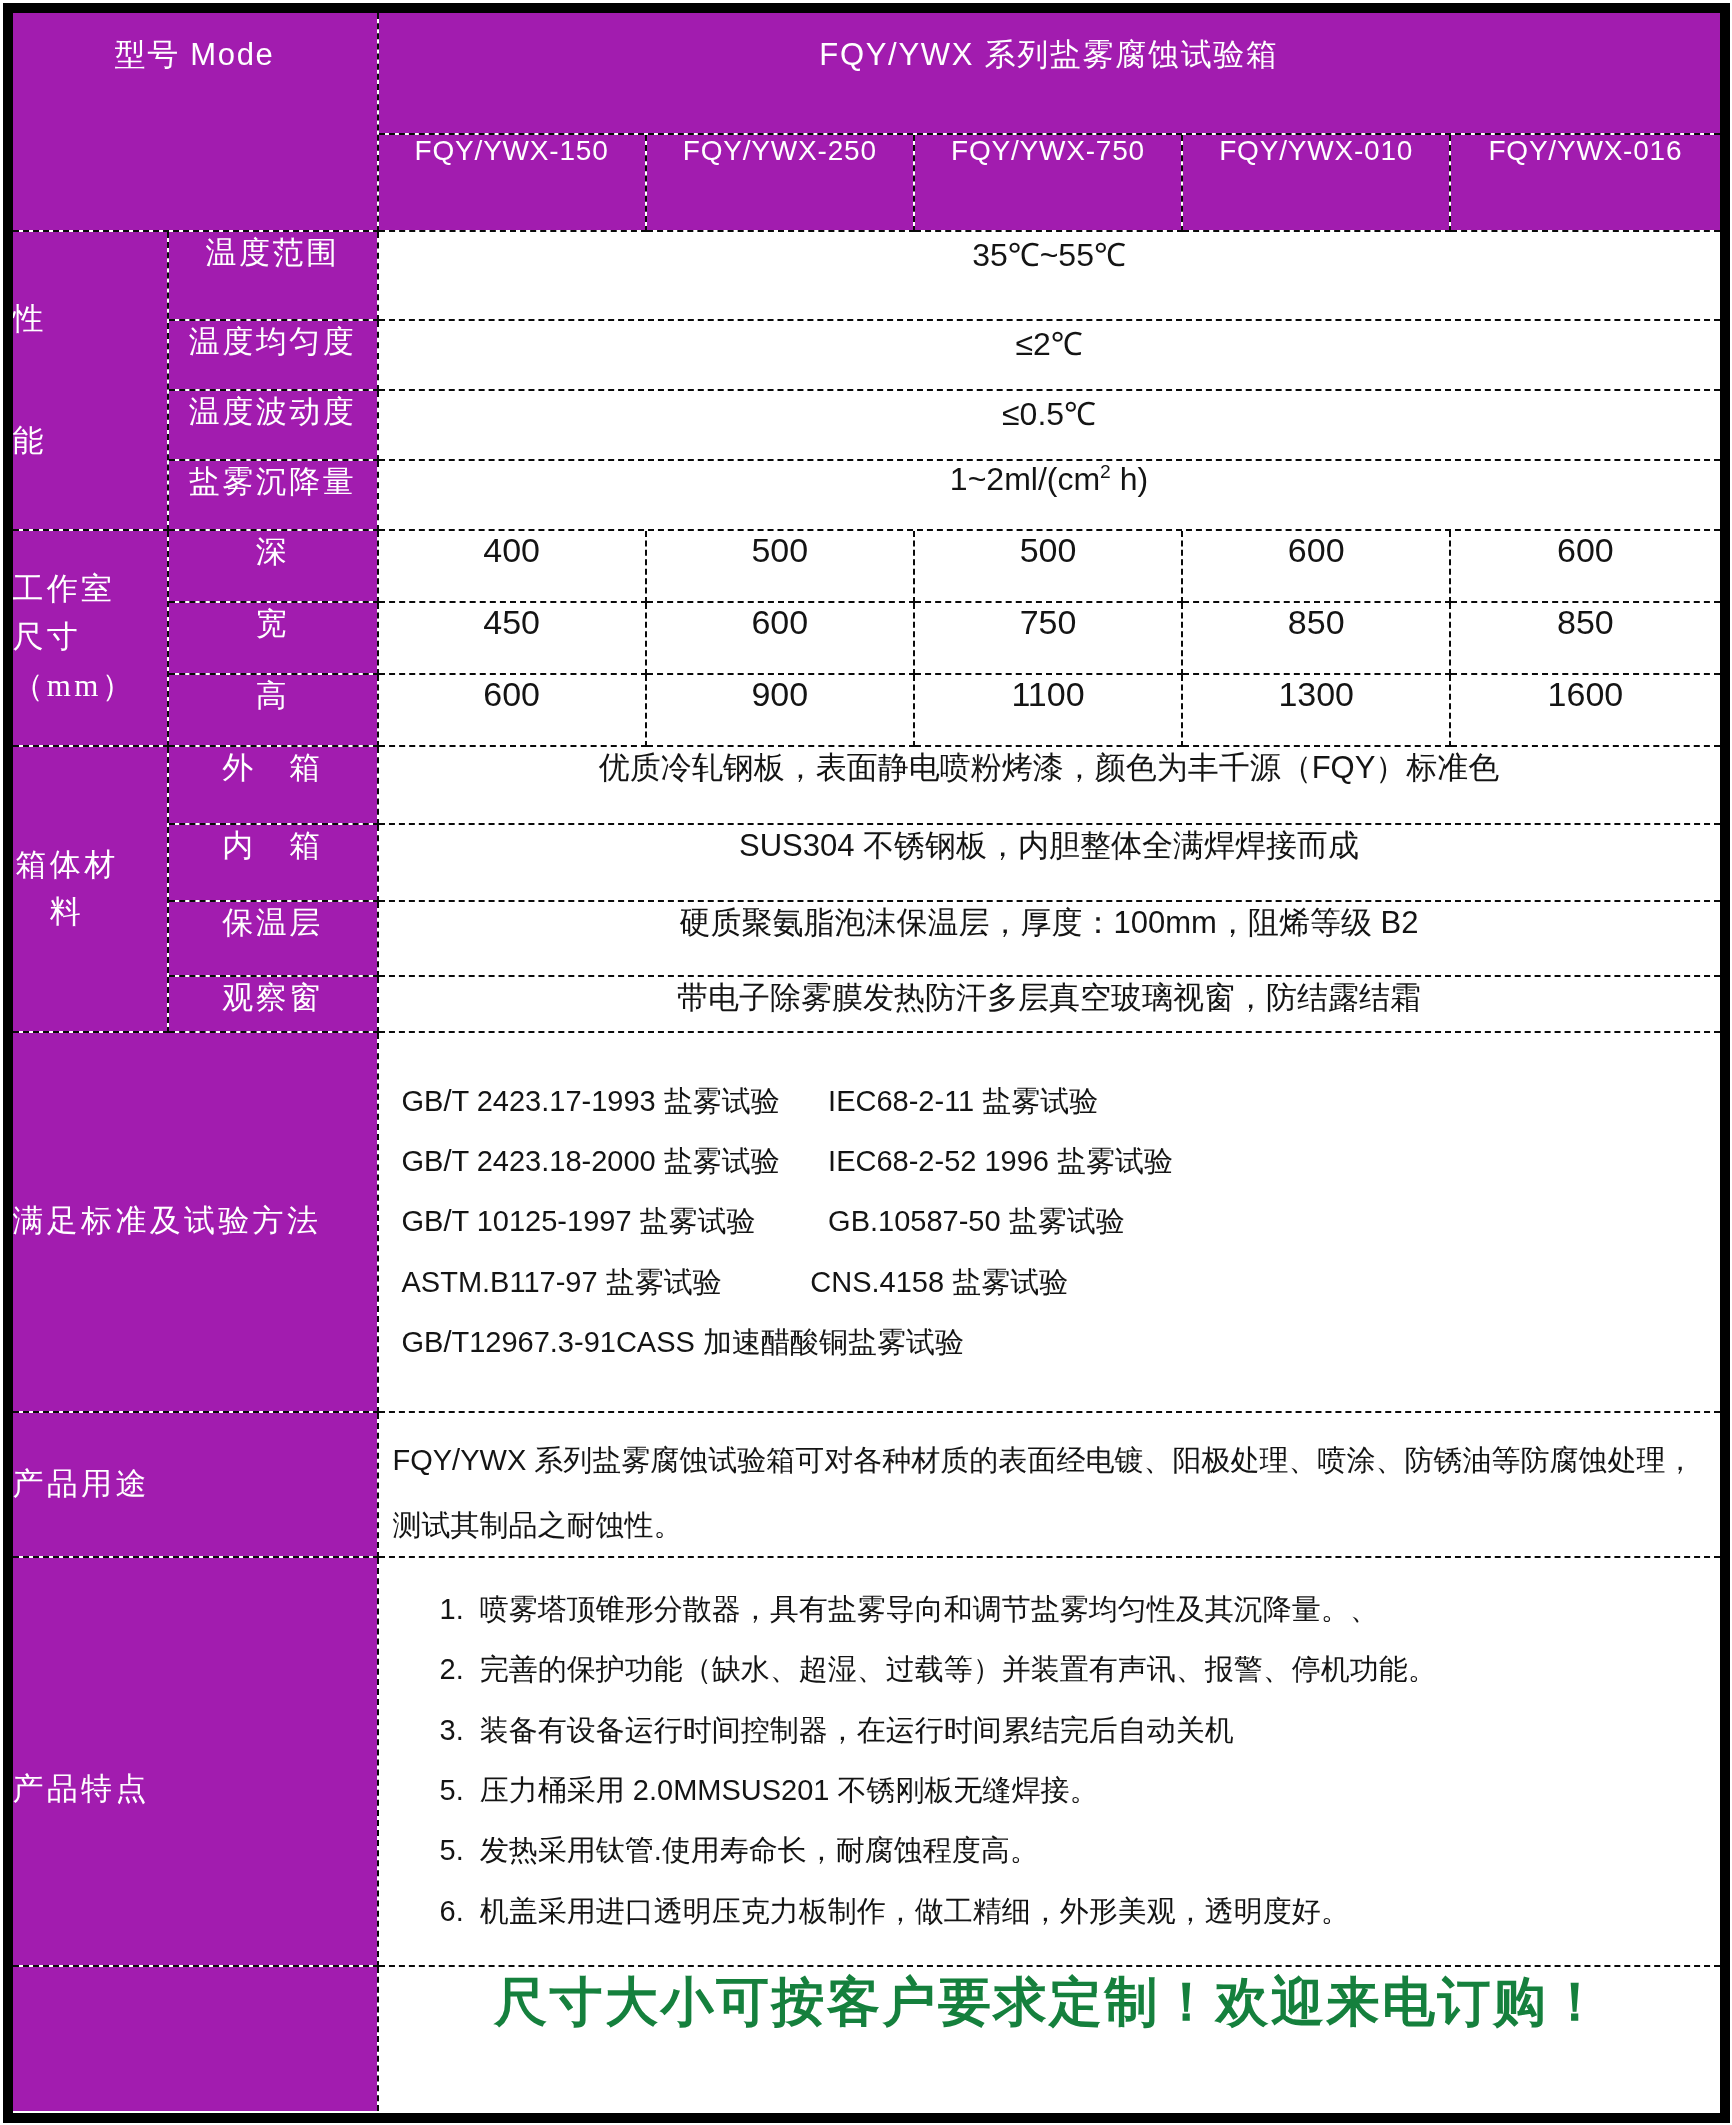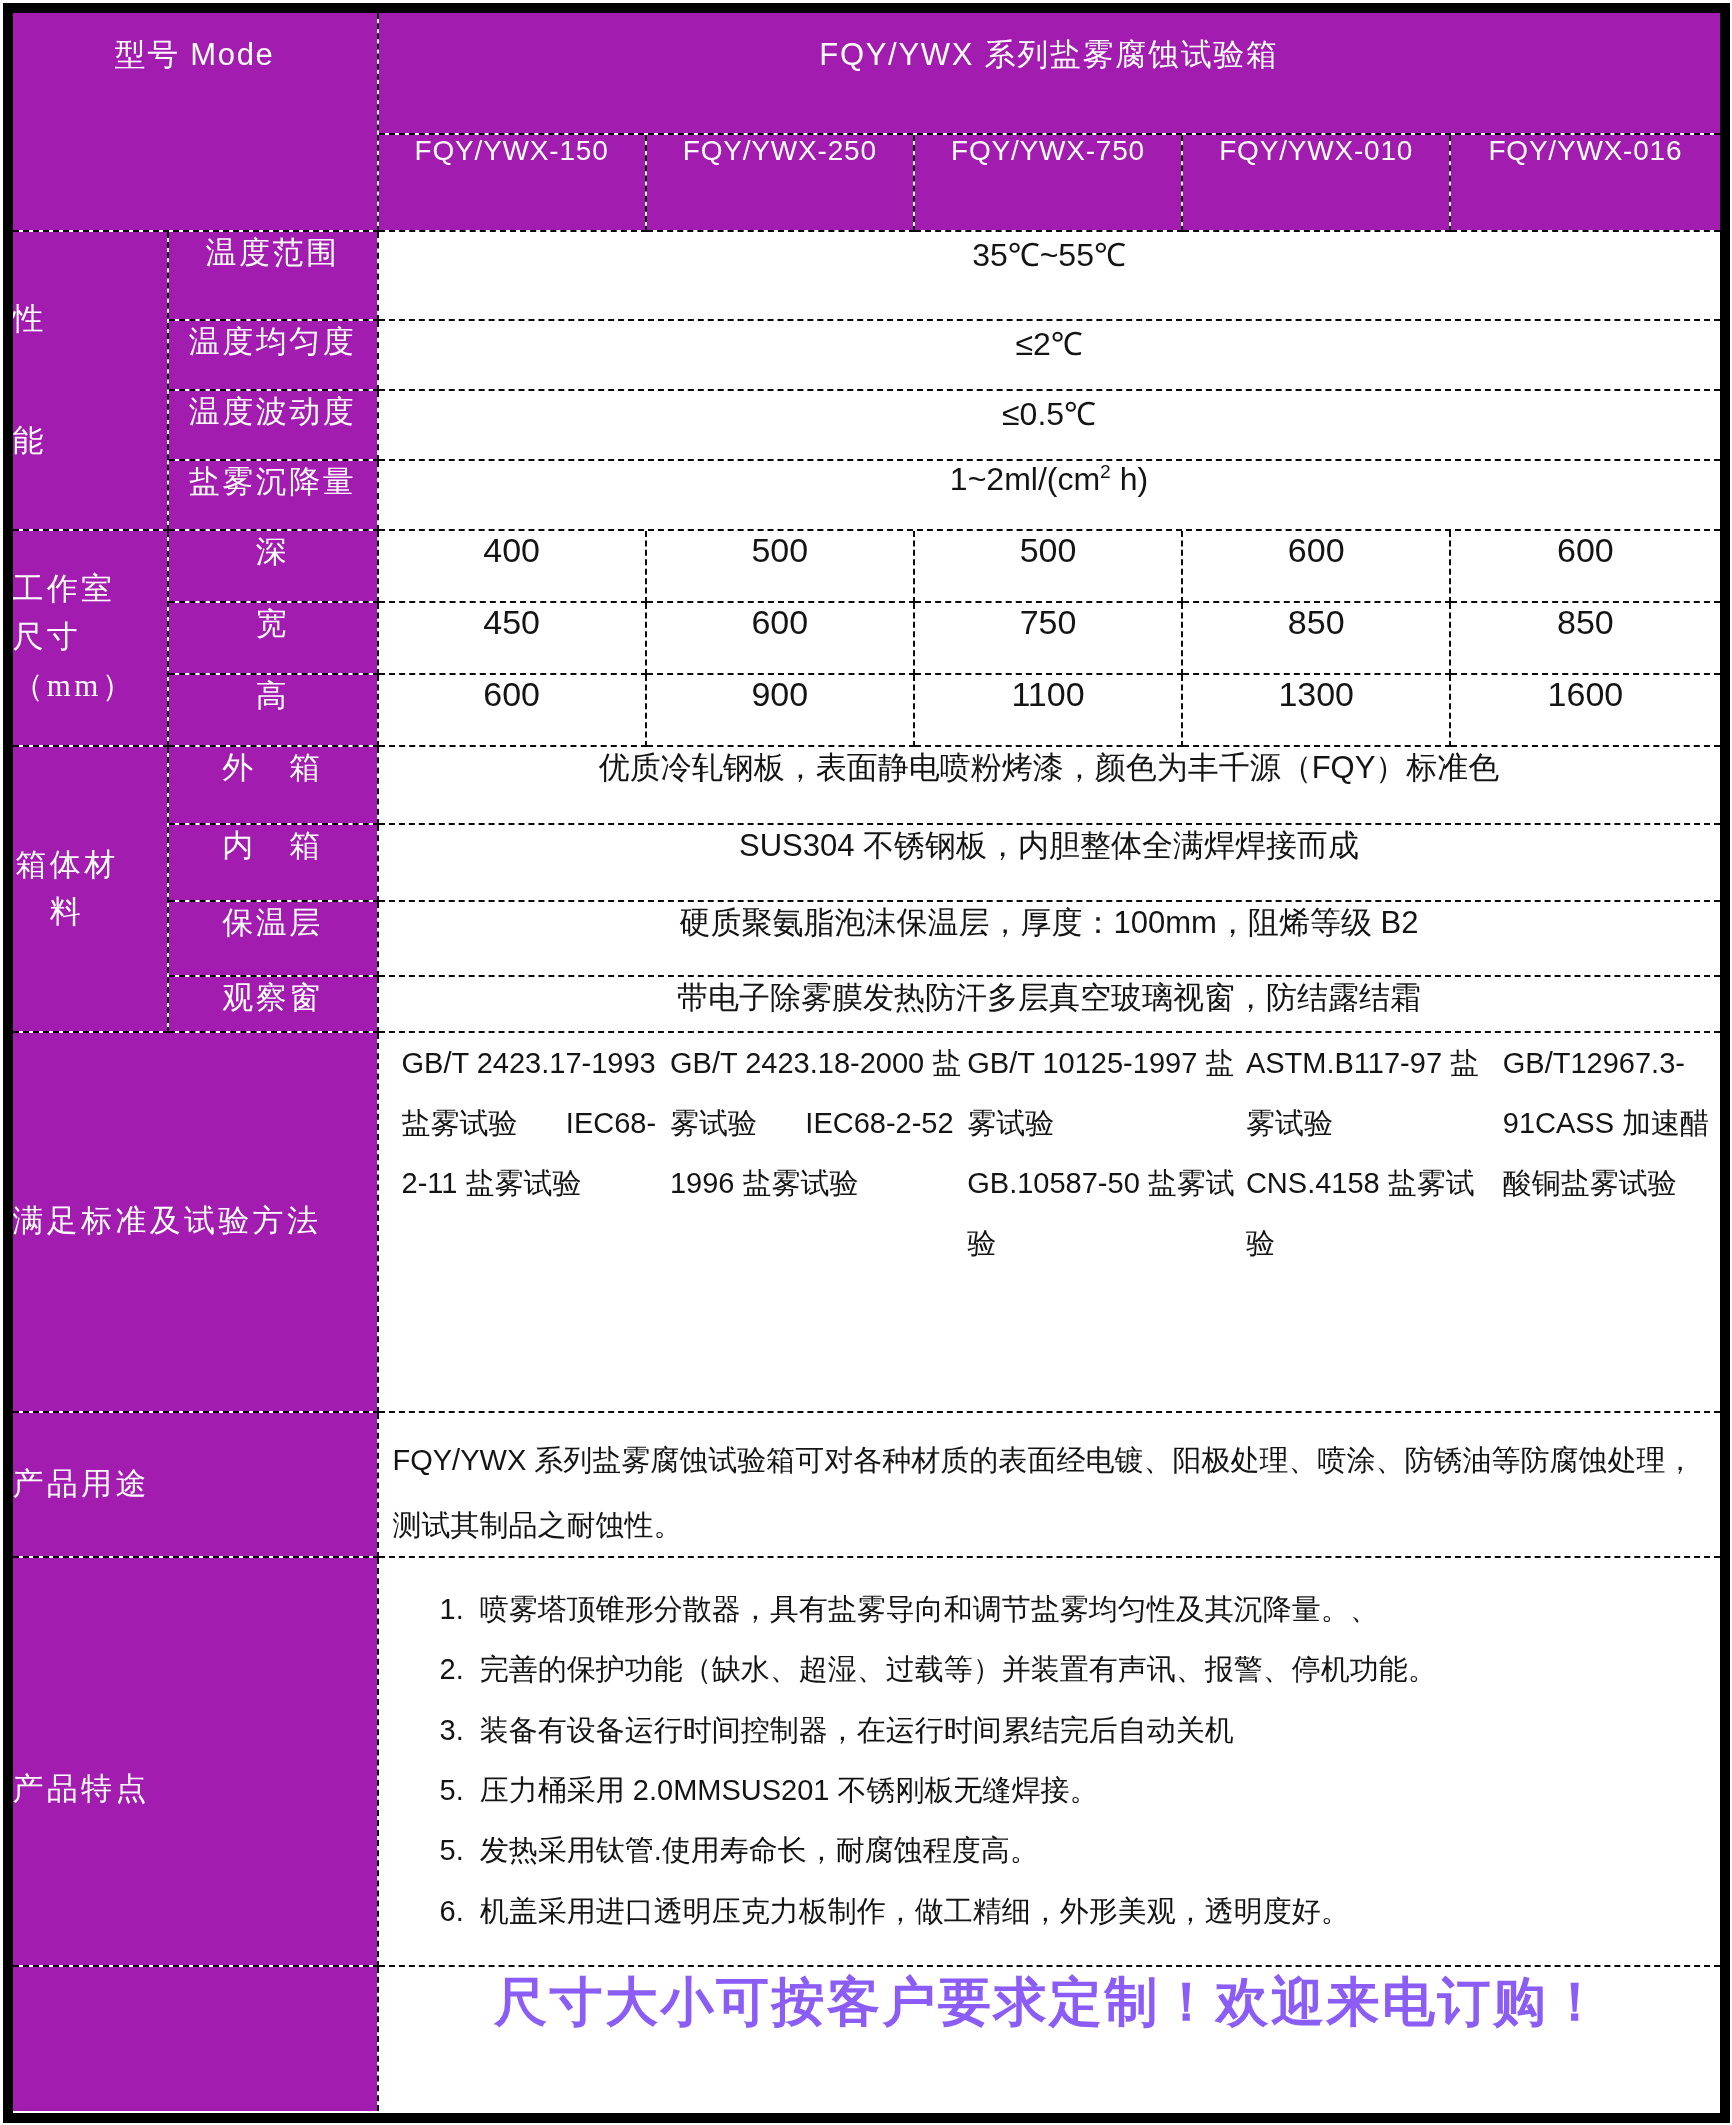--- a/index.html
+++ b/index.html
@@ -22,28 +22,28 @@
   .hdr-title{align-items:flex-start;padding-top:21.5px;font-size:31px;letter-spacing:1.7px;}
   .model{font-size:28px;letter-spacing:0.8px;}
   .seclab{flex-direction:column;font-family:"Liberation Serif",serif;font-size:31px;letter-spacing:3.3px;line-height:1.55;text-align:center;}
   .seclab .ln{display:block;}
   .gap90{gap:73px;}
   .rowname{font-family:"Liberation Serif",serif;font-size:31px;letter-spacing:2.5px;text-align:center;}
   .val{font-size:32px;}
   .dimval{font-size:34px;}
   .matval{font-size:31px;}
   .wraplab{width:109px;text-align:center;line-height:1.5;}
-  .stdcell{flex-direction:row;align-items:flex-start;justify-content:center;padding-left:23px;}
+  .stdcell{flex-direction:column;align-items:flex-start;justify-content:center;padding-left:23px;}
   .stdline{font-size:29px;line-height:2.08;white-space:pre-wrap;color:#141414;}
   .paracell{align-items:flex-start;justify-content:flex-start;padding:15px 25px 0 14px;}
   .para{font-size:29px;line-height:2.25;color:#141414;text-align:justify;}
   .featcell{flex-direction:column;align-items:flex-start;justify-content:flex-start;padding:21.5px 16.5px 0 61px;}
   .featline{font-size:29px;line-height:2.08;color:#141414;white-space:pre-wrap;}
   .toplab{align-items:flex-start;padding-top:57px;}
-  .footer-msg{font-size:53px;font-weight:bold;color:#8b5cf6;letter-spacing:2.5px;}
+  .footer-msg{font-size:53px;font-weight:bold;color:#15803d;letter-spacing:2.5px;}
   sup{font-size:60%;}
 </style>
 </head>
 <body>
 
 <div class="sheet">
   <div class="frame">
     <div class="grid">
 
       <div class="c blue hdr-label" style="grid-area:1/1/3/3">

